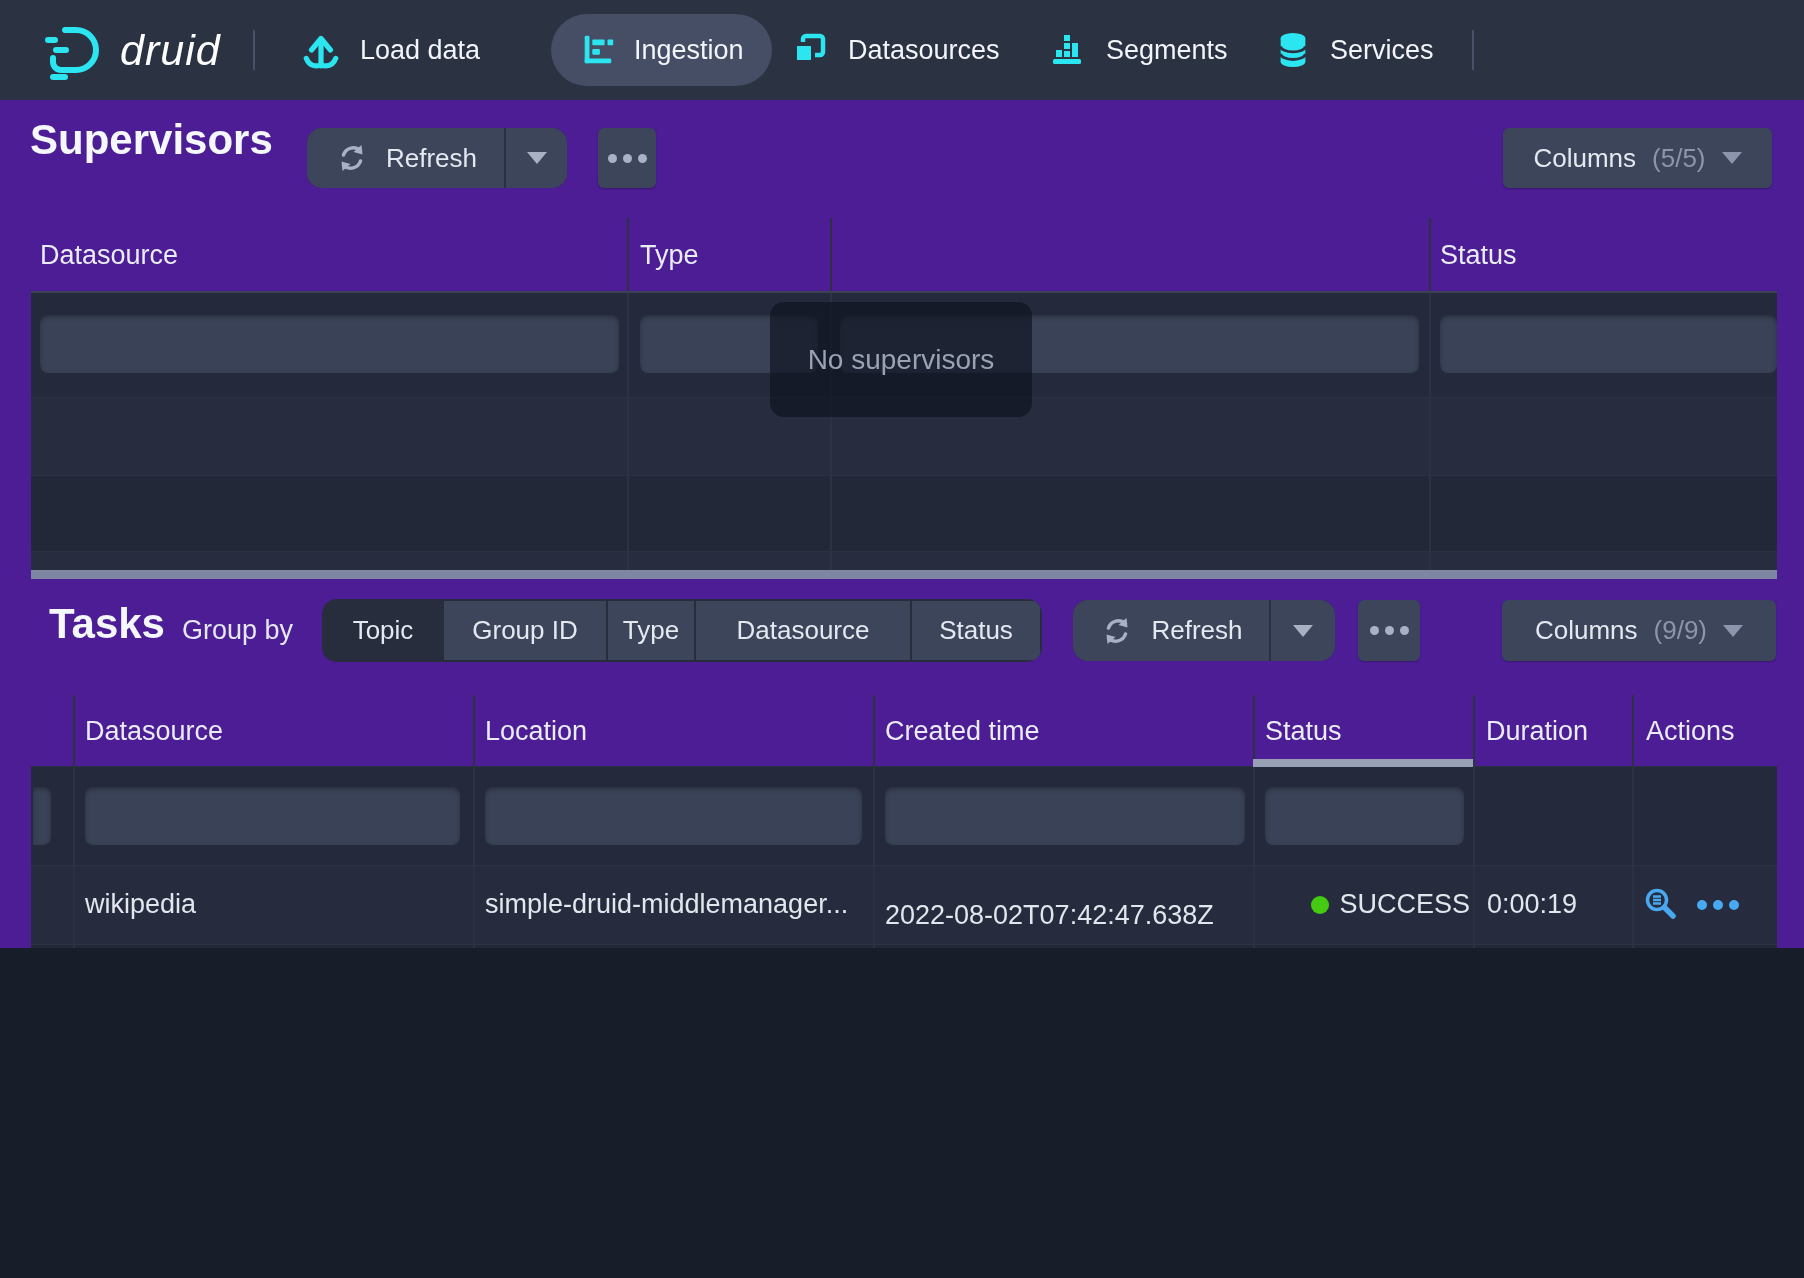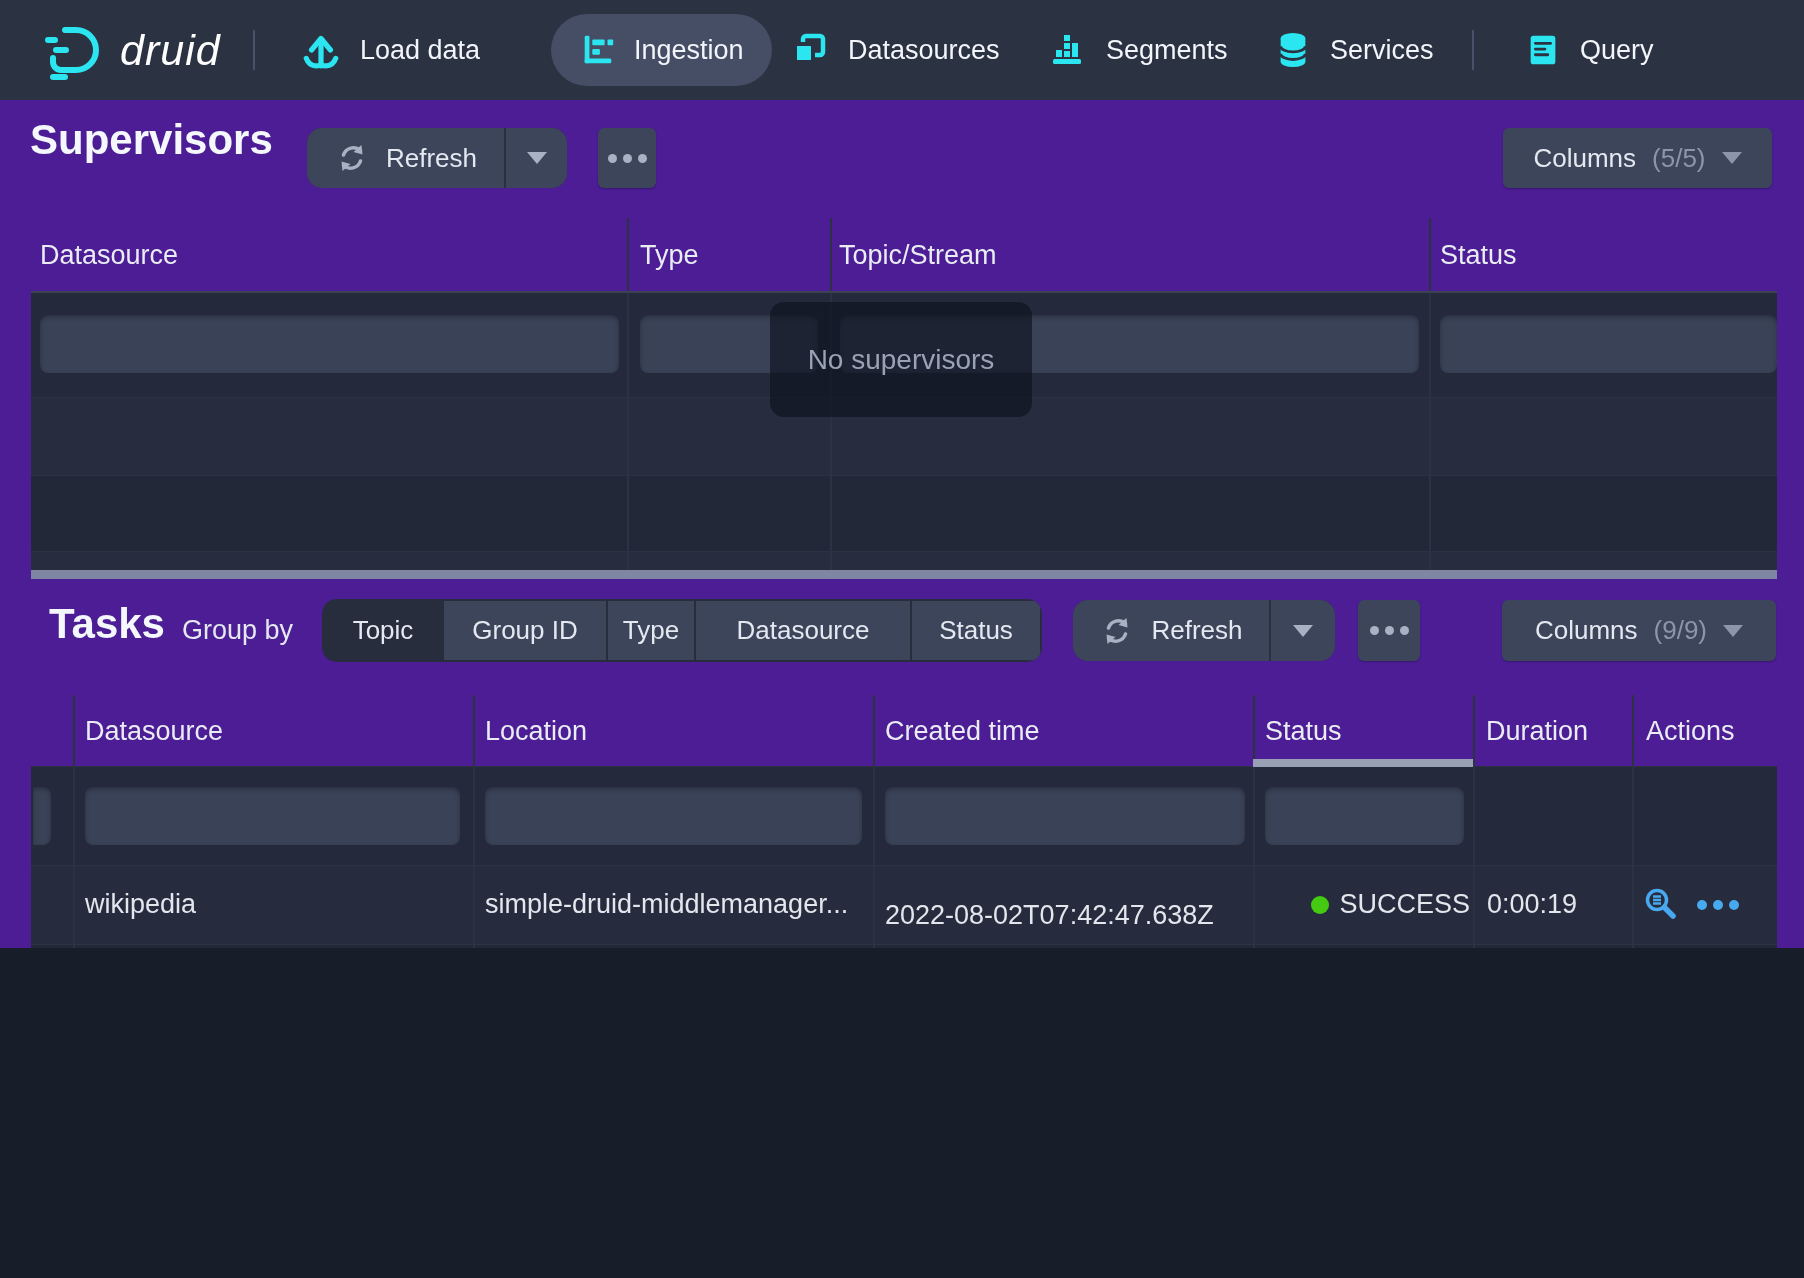--- a/index.html
+++ b/index.html
@@ -131,29 +131,20 @@
           <rect x="16" y="13" width="6" height="6"></rect>
           <rect x="16" y="21" width="6" height="6"></rect>
           <rect x="24" y="13" width="6" height="14"></rect>
         </svg>
       </span>
       <span>Segments</span>
     </div>
 
     <div class="nav-divider" style="left:1472px"></div>
 
-    <div class="nav-item" style="left:1524px">
-      <span>
-        <svg width="38" height="38" viewBox="0 0 40 40">
-          <rect x="7" y="5" width="26" height="30" rx="3" fill="#2be5f1"></rect>
-          <path d="M12 13 h16 M12 19 h10 M12 25 h13" stroke="#2b3242" stroke-width="3" stroke-linecap="round"></path>
-        </svg>
-      </span>
-      <span>Query</span>
-    </div>
   </div>
 
   <div class="sec-title" style="left:30px; top:116px;">Supervisors</div>
 
   <div class="seg-wrap" style="left:307px; top:128px; height:60px; background:#2a3040;">
     <div class="seg" style="width:197px;">
       <span>
         <svg width="36" height="36" viewBox="0 0 36 36" fill="none" stroke="#a9b1c4" stroke-width="3.5" stroke-linecap="round">
           <path d="M9.5 15 a10.5 10.5 0 0 1 17 -4.5"></path>
           <path d="M26.5 21 a10.5 10.5 0 0 1 -17 4.5"></path>
@@ -188,21 +179,20 @@
     <div class="stripe" style="top:179px; height:78px; background:#272d3f;"></div>
     <div class="stripe" style="top:257px; height:76px; background:#222838;"></div>
     <div class="stripe" style="top:333px; height:19px; background:#272d3f;"></div>
 
     <div class="vline" style="left:596px;"></div>
     <div class="vline" style="left:799px;"></div>
     <div class="vline" style="left:1398px;"></div>
 
     <div class="th" style="left:9px; top:0; height:75px; line-height:75px;">Datasource</div>
     <div class="th" style="left:609px; top:0; height:75px; line-height:75px;">Type</div>
-    <div class="th" style="left:808px; top:0; height:75px; line-height:75px;">Topic/Stream</div>
     <div class="th" style="left:1409px; top:0; height:75px; line-height:75px;">Status</div>
     <div class="hline" style="top:73px; height:2px; background:#3a4254;"></div>
 
     <div class="filter" style="left:9px;    top:97px; width:579px;"></div>
     <div class="filter" style="left:609px;  top:97px; width:178px;"></div>
     <div class="filter" style="left:809px;  top:97px; width:579px;"></div>
     <div class="filter" style="left:1409px; top:97px; width:337px;"></div>
 
     <div class="hline" style="top:179px;"></div>
     <div class="hline" style="top:257px;"></div>

